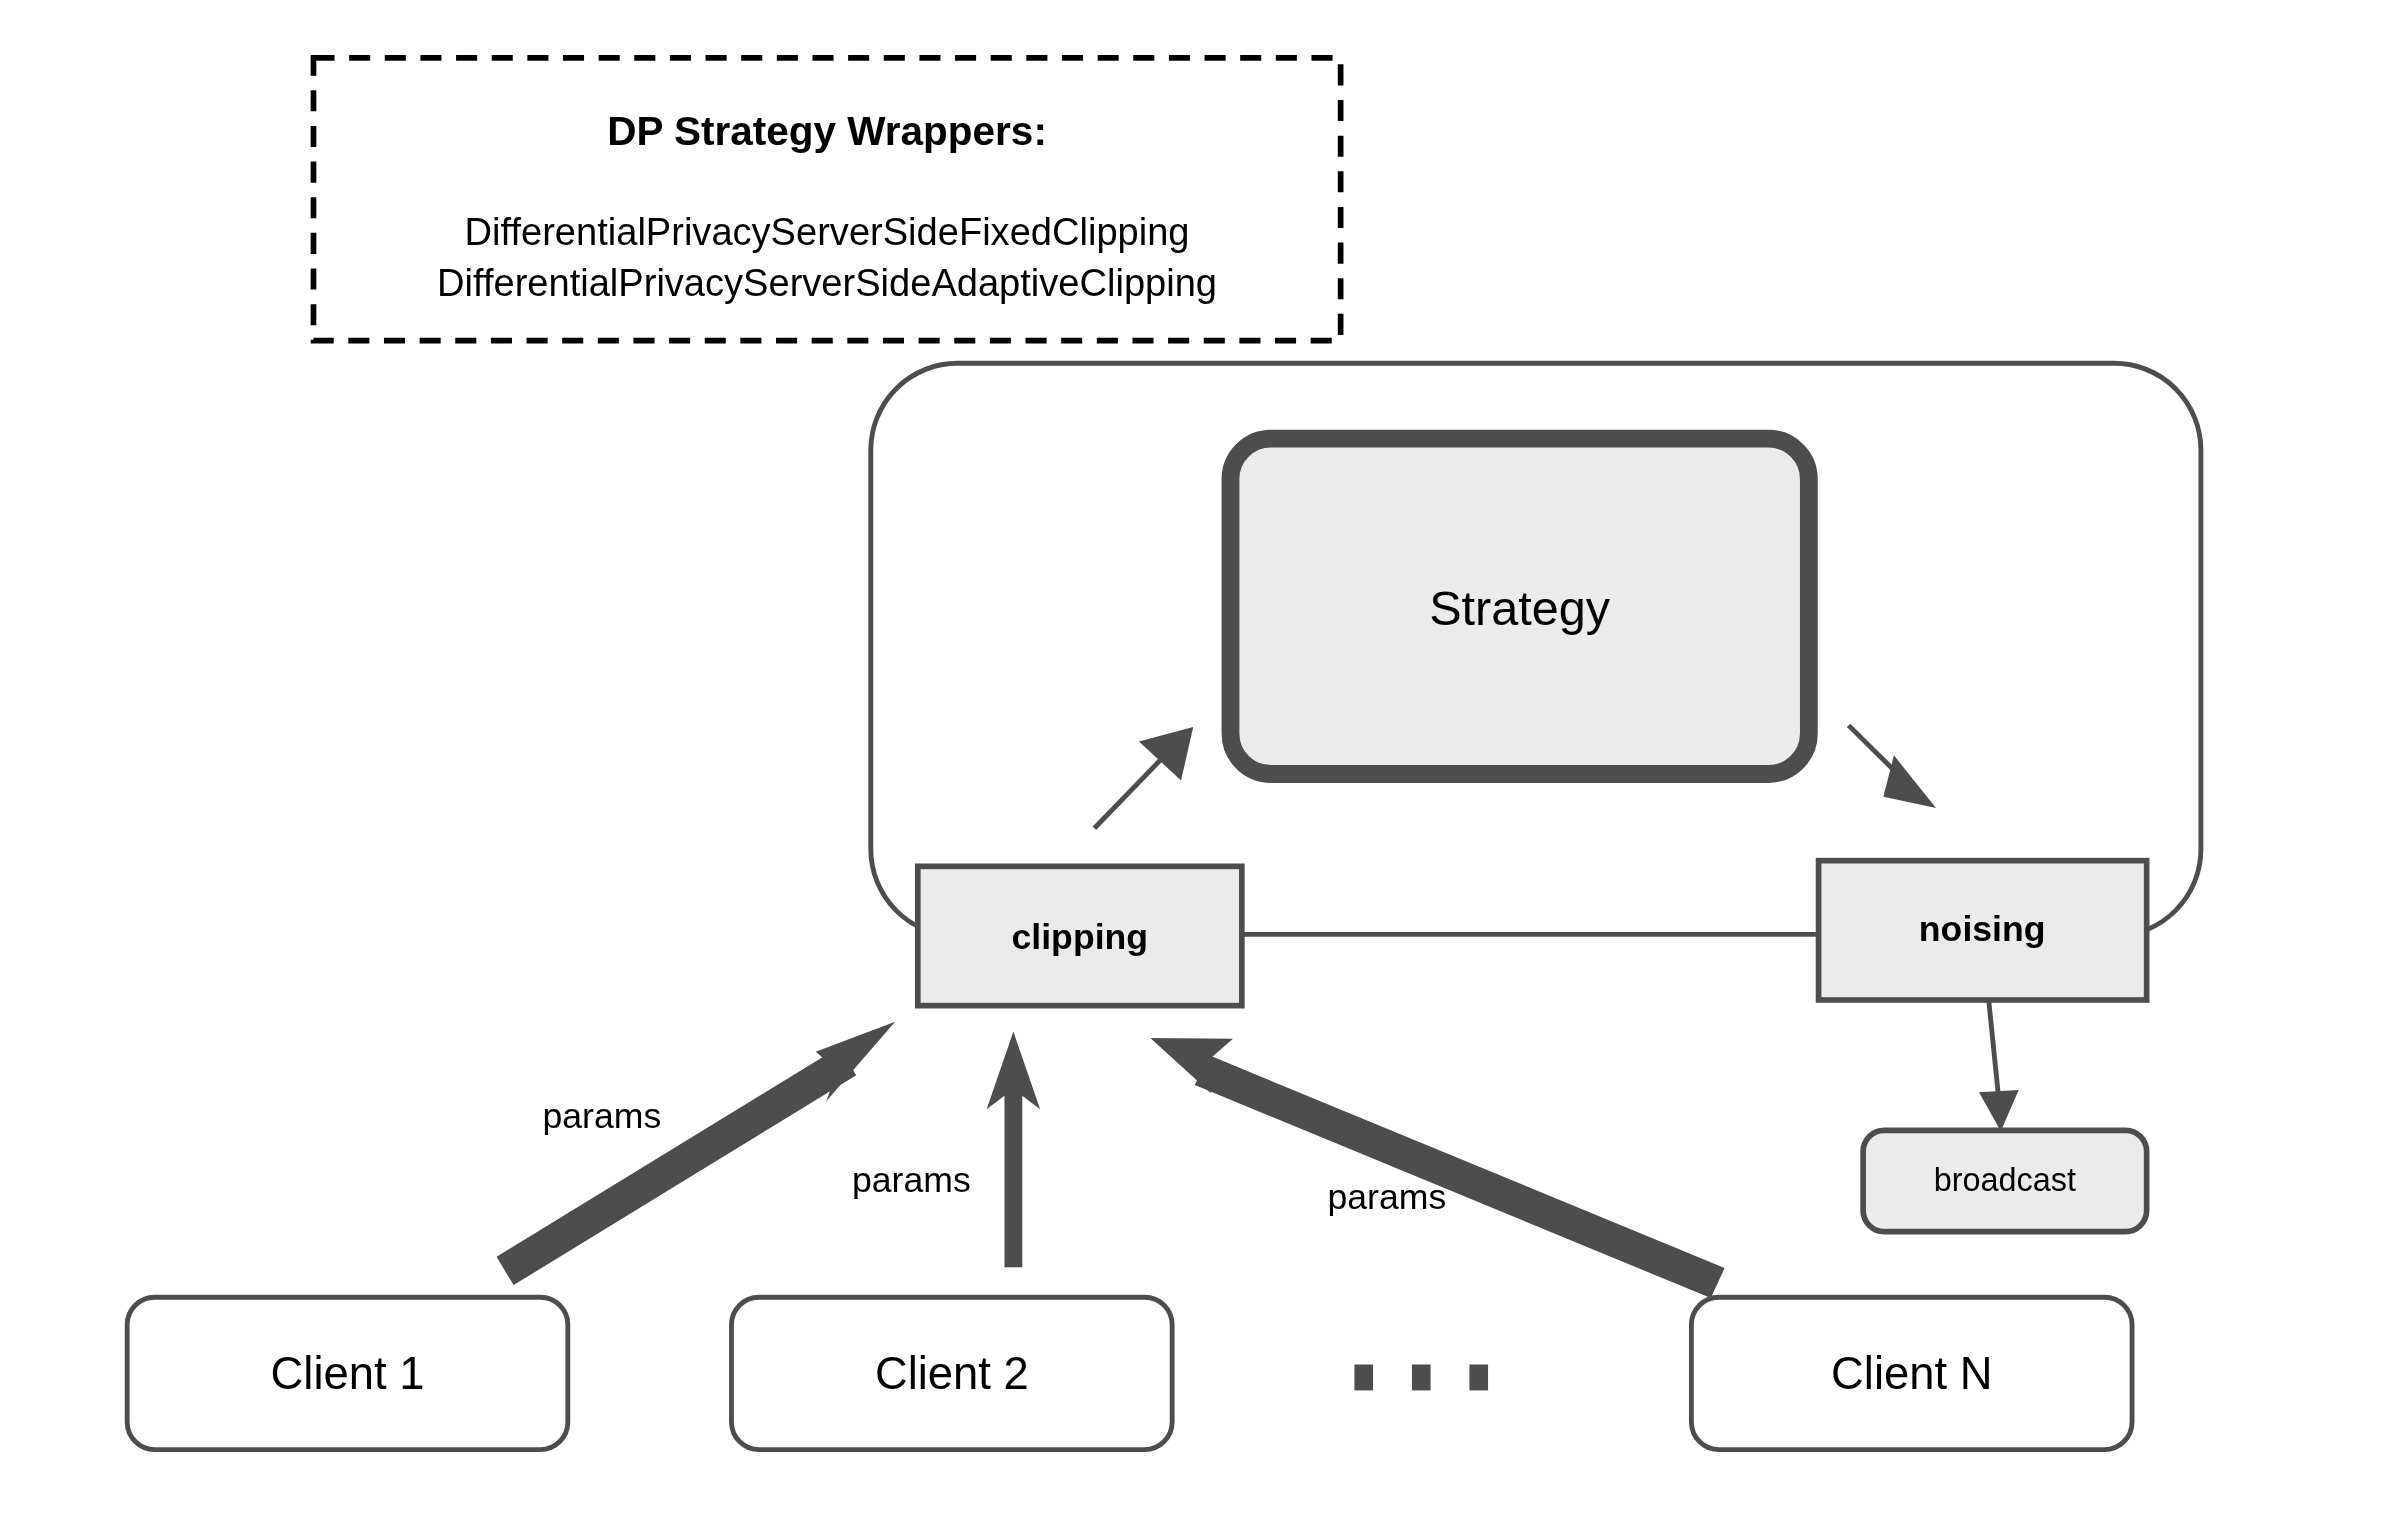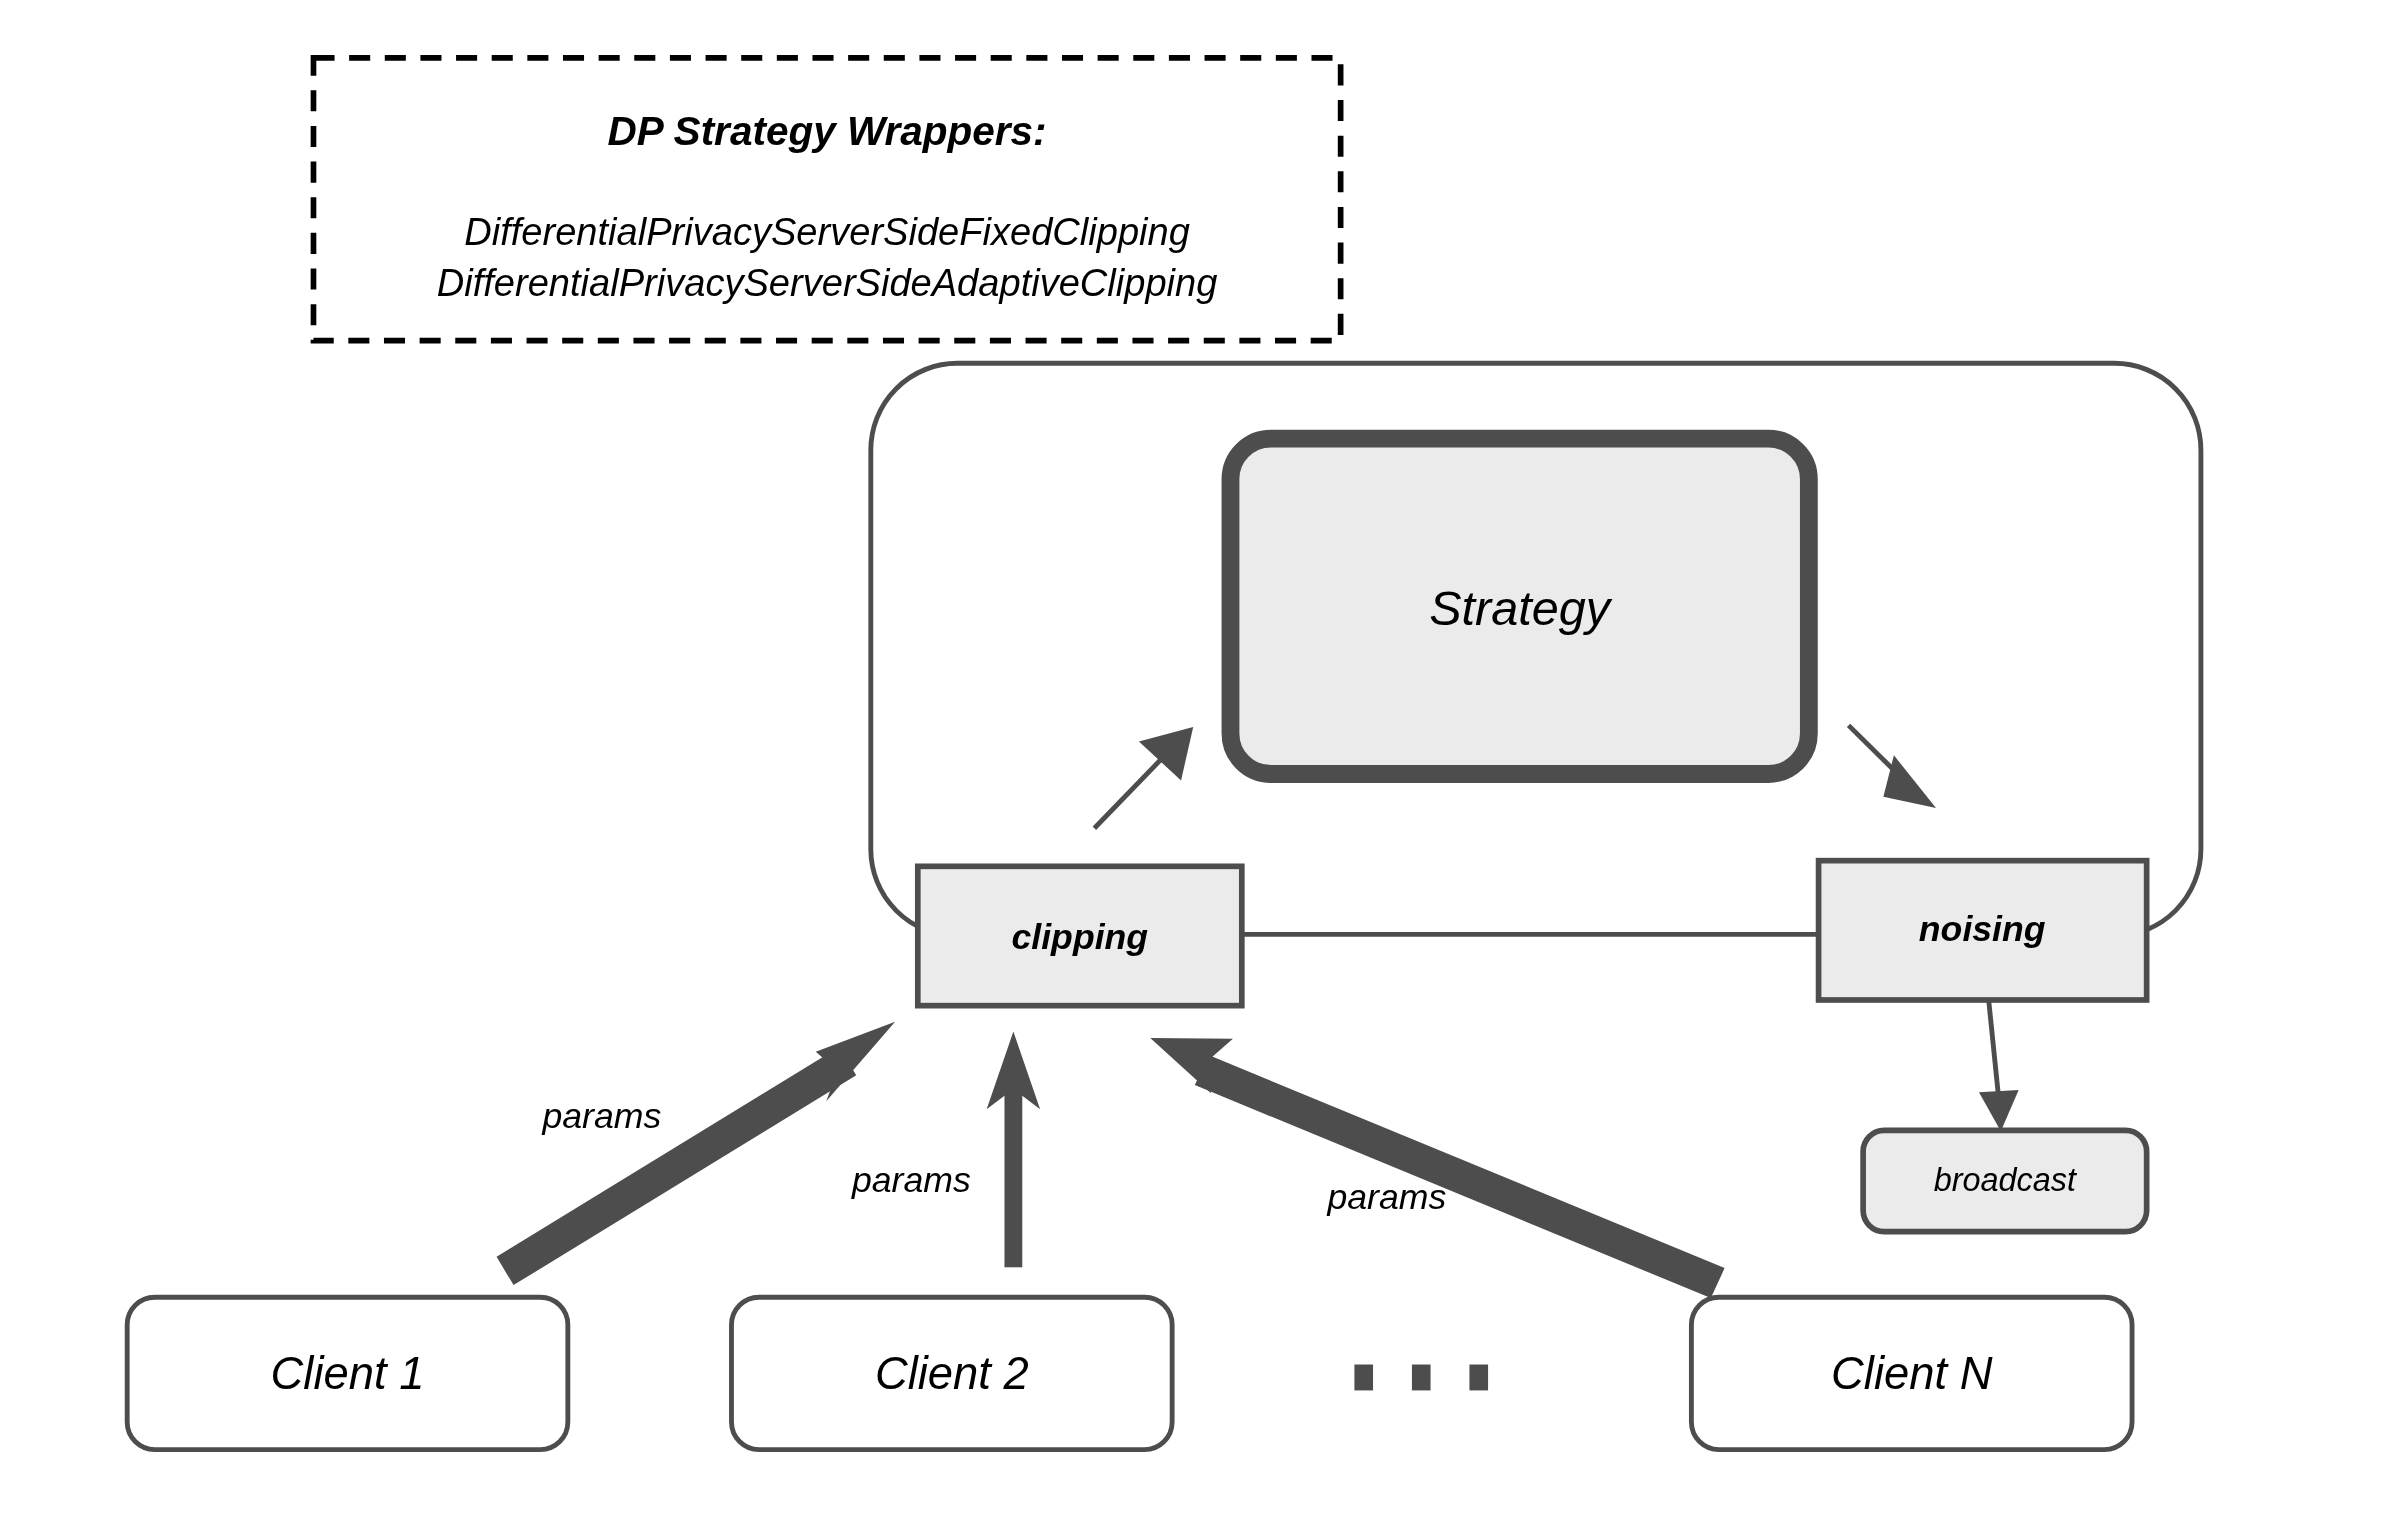--- a/index.html
+++ b/index.html
@@ -12,21 +12,20 @@
     width: 2401px;
     height: 1535px;
     overflow: hidden;
     font-family: "Liberation Sans", sans-serif;
   }
   #diagram-root {
     position: relative;
     width: 2401px;
     height: 1162px;
     background: #ffffff;
-    font-style: italic;
   }
   svg.canvas {
     position: absolute;
     top: 0;
     left: 0;
     width: 2401px;
     height: 1535px;
     display: block;
   }
   

